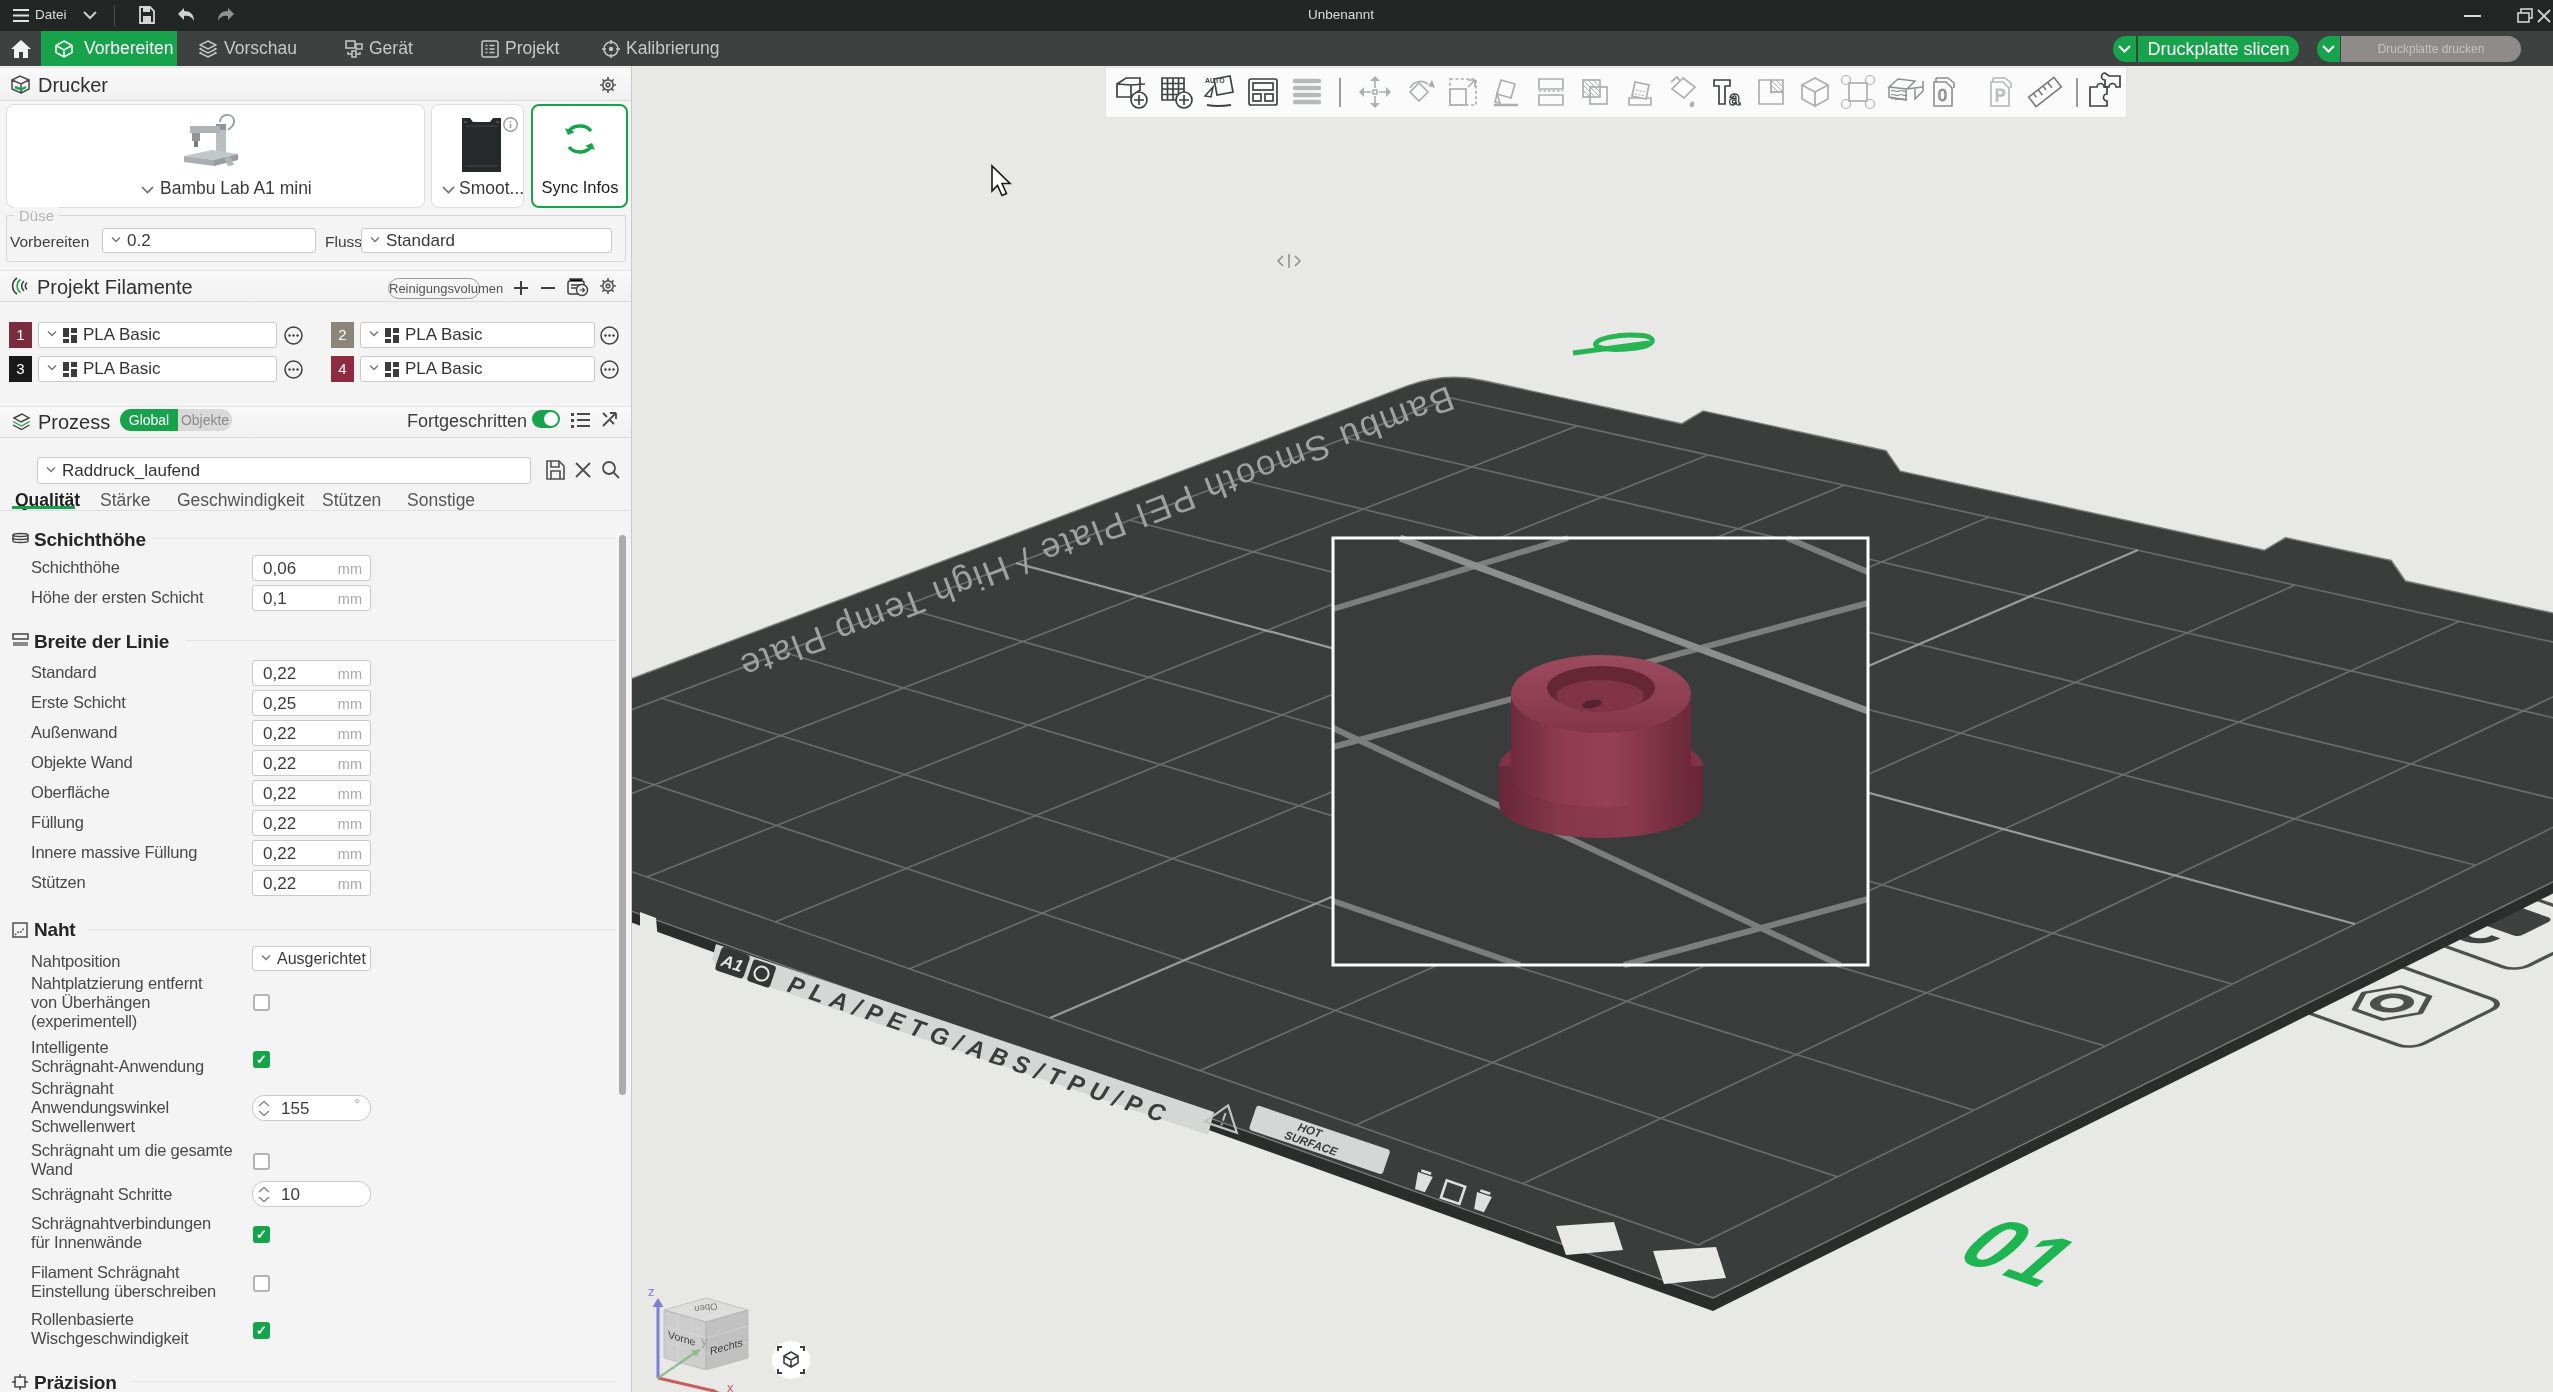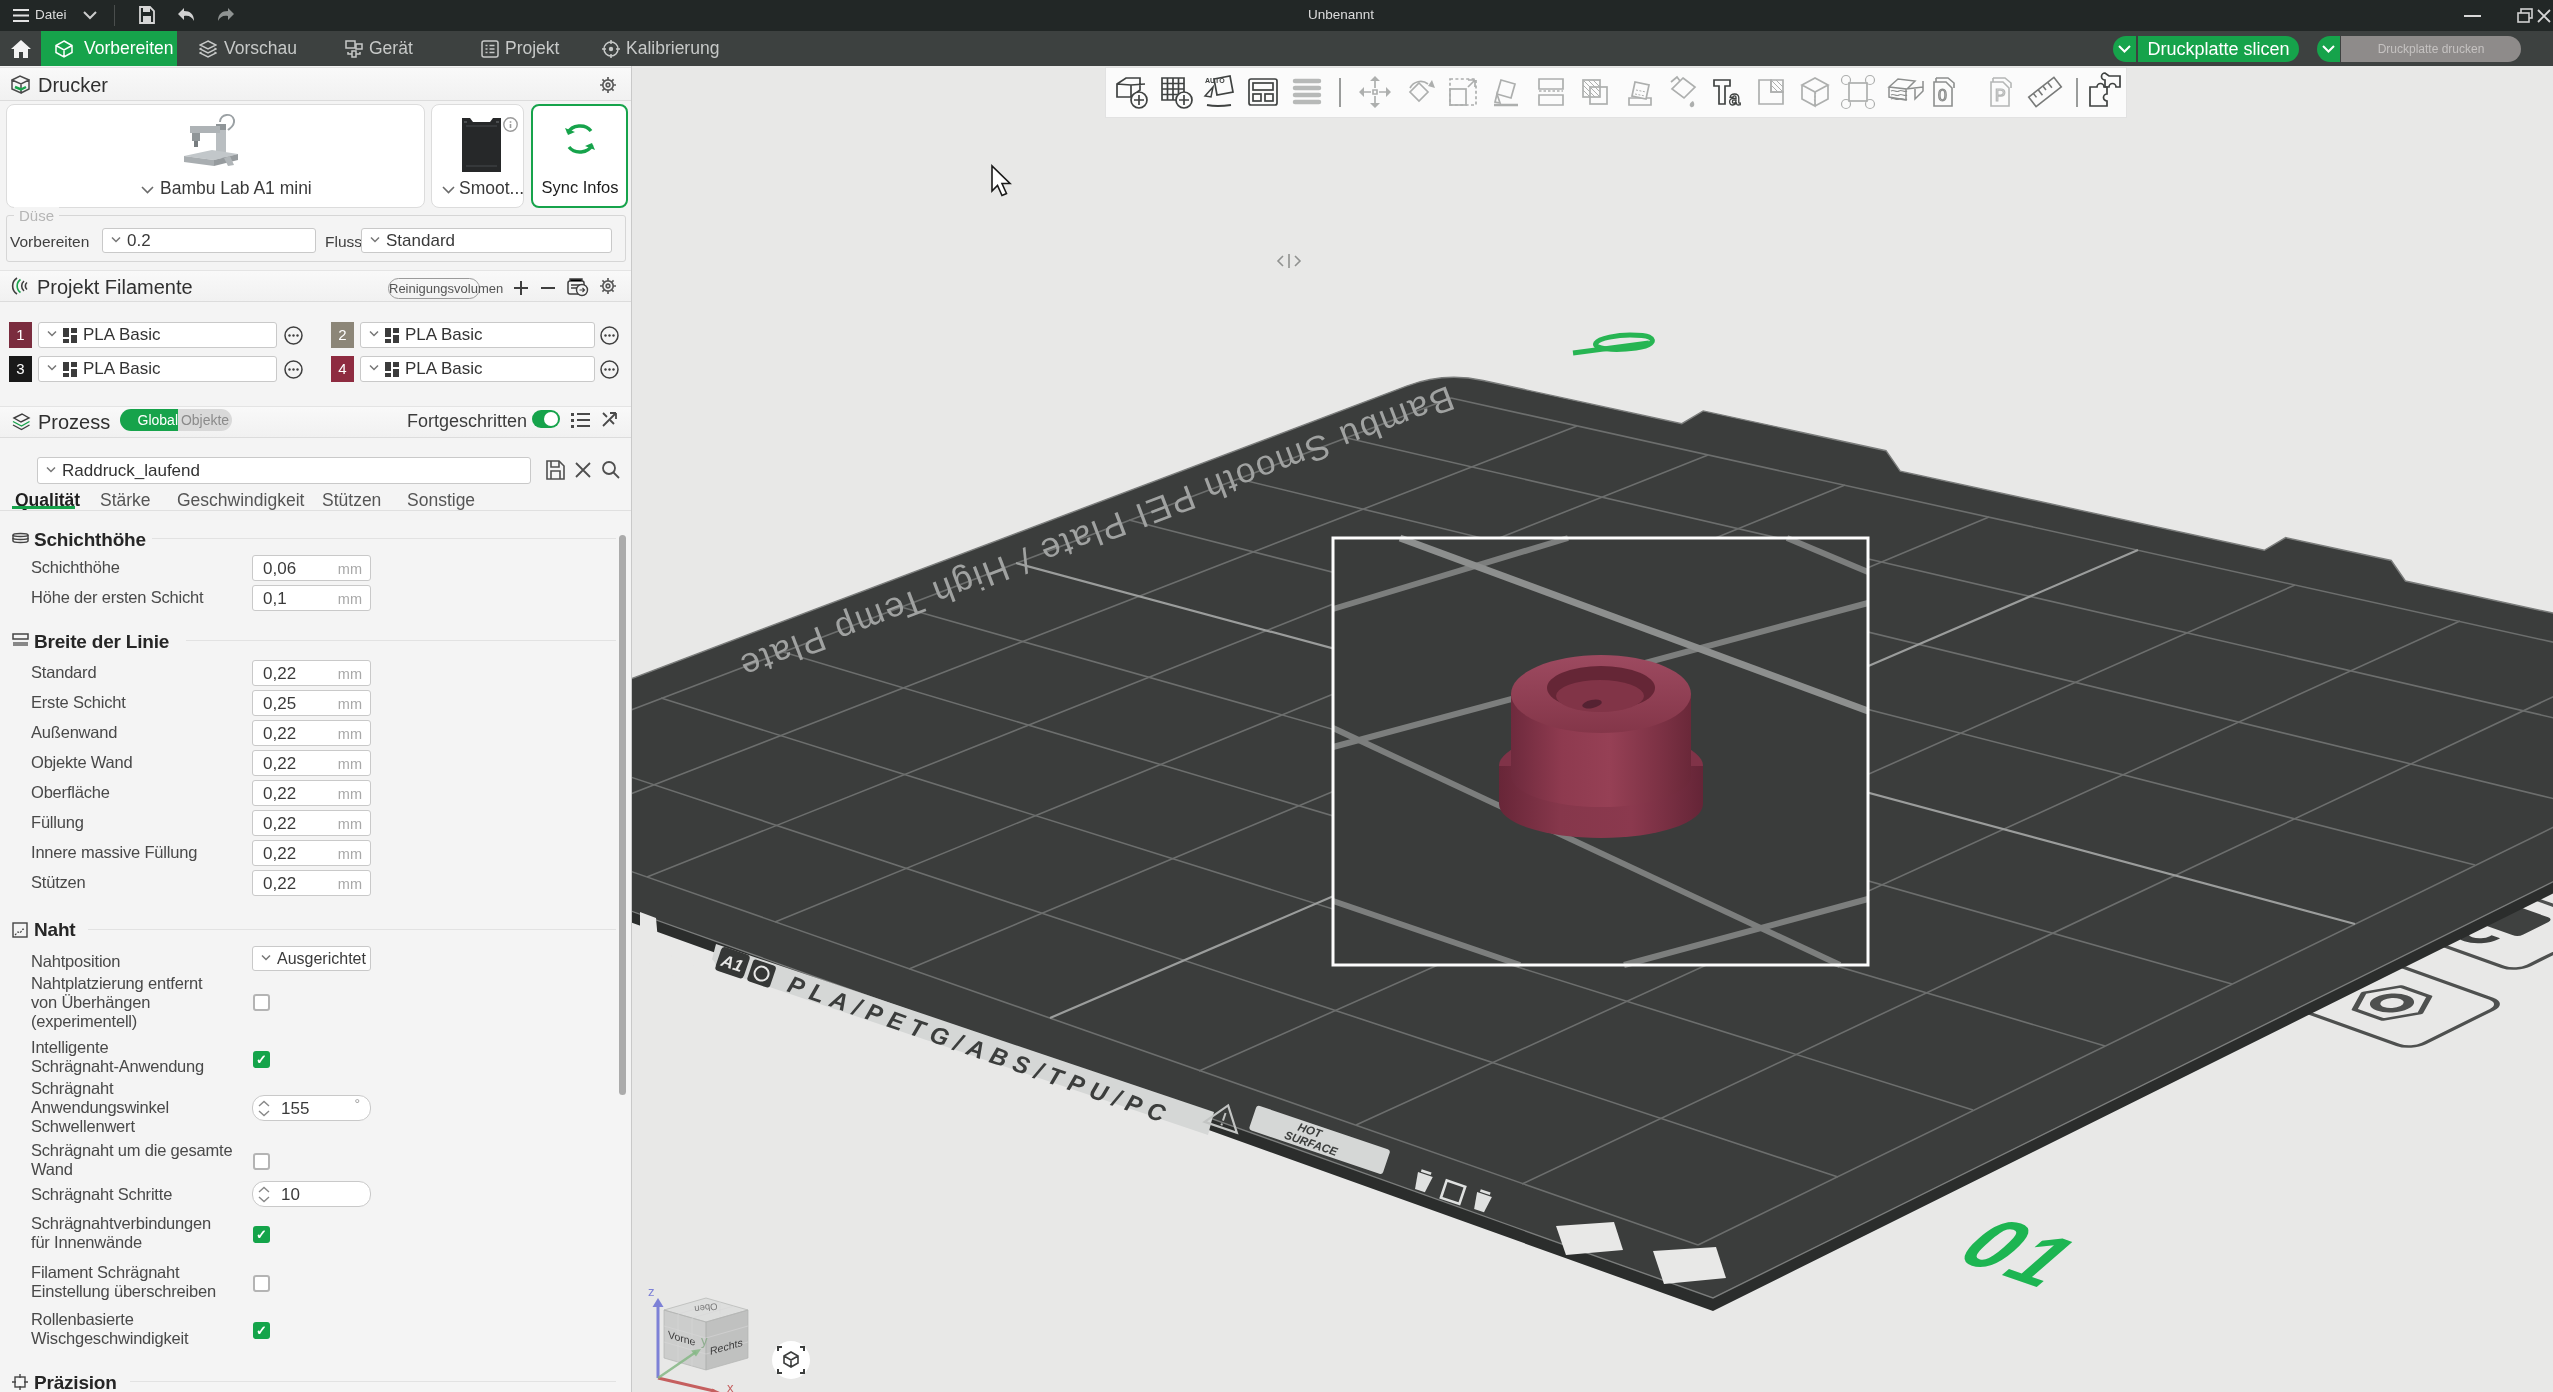--- a/index.html
+++ b/index.html
@@ -303,21 +303,21 @@
 
  <div class="phead" style="top:340px;height:32px"></div>
  <svg class="abs" style="left:11px;top:346px" width="21" height="19" viewBox="0 0 21 19">
         <g fill="none" stroke="#3f3f3f" stroke-width="1.4">
           <path d="M3 6l8-4 7 4-8 4z"></path>
           <path d="M2 9.5l8.5 4.5 8-4.5" stroke="#18a34b"></path>
           <path d="M2 13l8.5 4.5 8-4.5"></path>
         </g>
       </svg>
  <div class="abs ptitle" style="left:38px;top:345px">Prozess</div>
- <div class="abs" style="left:120px;top:343px;width:58px;height:22px;background:#16a34b;border-radius:11px 0 0 11px;color:#fff;font-size:14px;text-align:right;line-height:22px">Global</div>
+ <div class="abs" style="left:120px;top:343px;width:58px;height:22px;background:#16a34b;border-radius:11px 0 0 11px;color:#fff;font-size:14px;text-align:center;line-height:22px">Global</div>
  <div class="abs" style="left:178px;top:343px;width:54px;height:22px;background:#d9d9d9;border-radius:0 11px 11px 0;color:#8b8b8b;font-size:14px;text-align:center;line-height:22px">Objekte</div>
  <div class="abs" style="left:407px;top:345px;font-size:18px;color:#3c3c3c">Fortgeschritten</div>
  <div class="abs" style="left:532px;top:344px;width:28px;height:18px;background:#16a34b;border-radius:9px">
         <div style="position:absolute;right:2px;top:2px;width:14px;height:14px;border-radius:7px;background:#fff"></div>
       </div>
  <svg class="abs" style="left:571px;top:345px" width="19" height="18">
         <g stroke="#4a4a4a" stroke-width="2">
           <path d="M6 3h13M6 9h13M6 15h13"></path>
         </g>
         <g fill="#4a4a4a">

